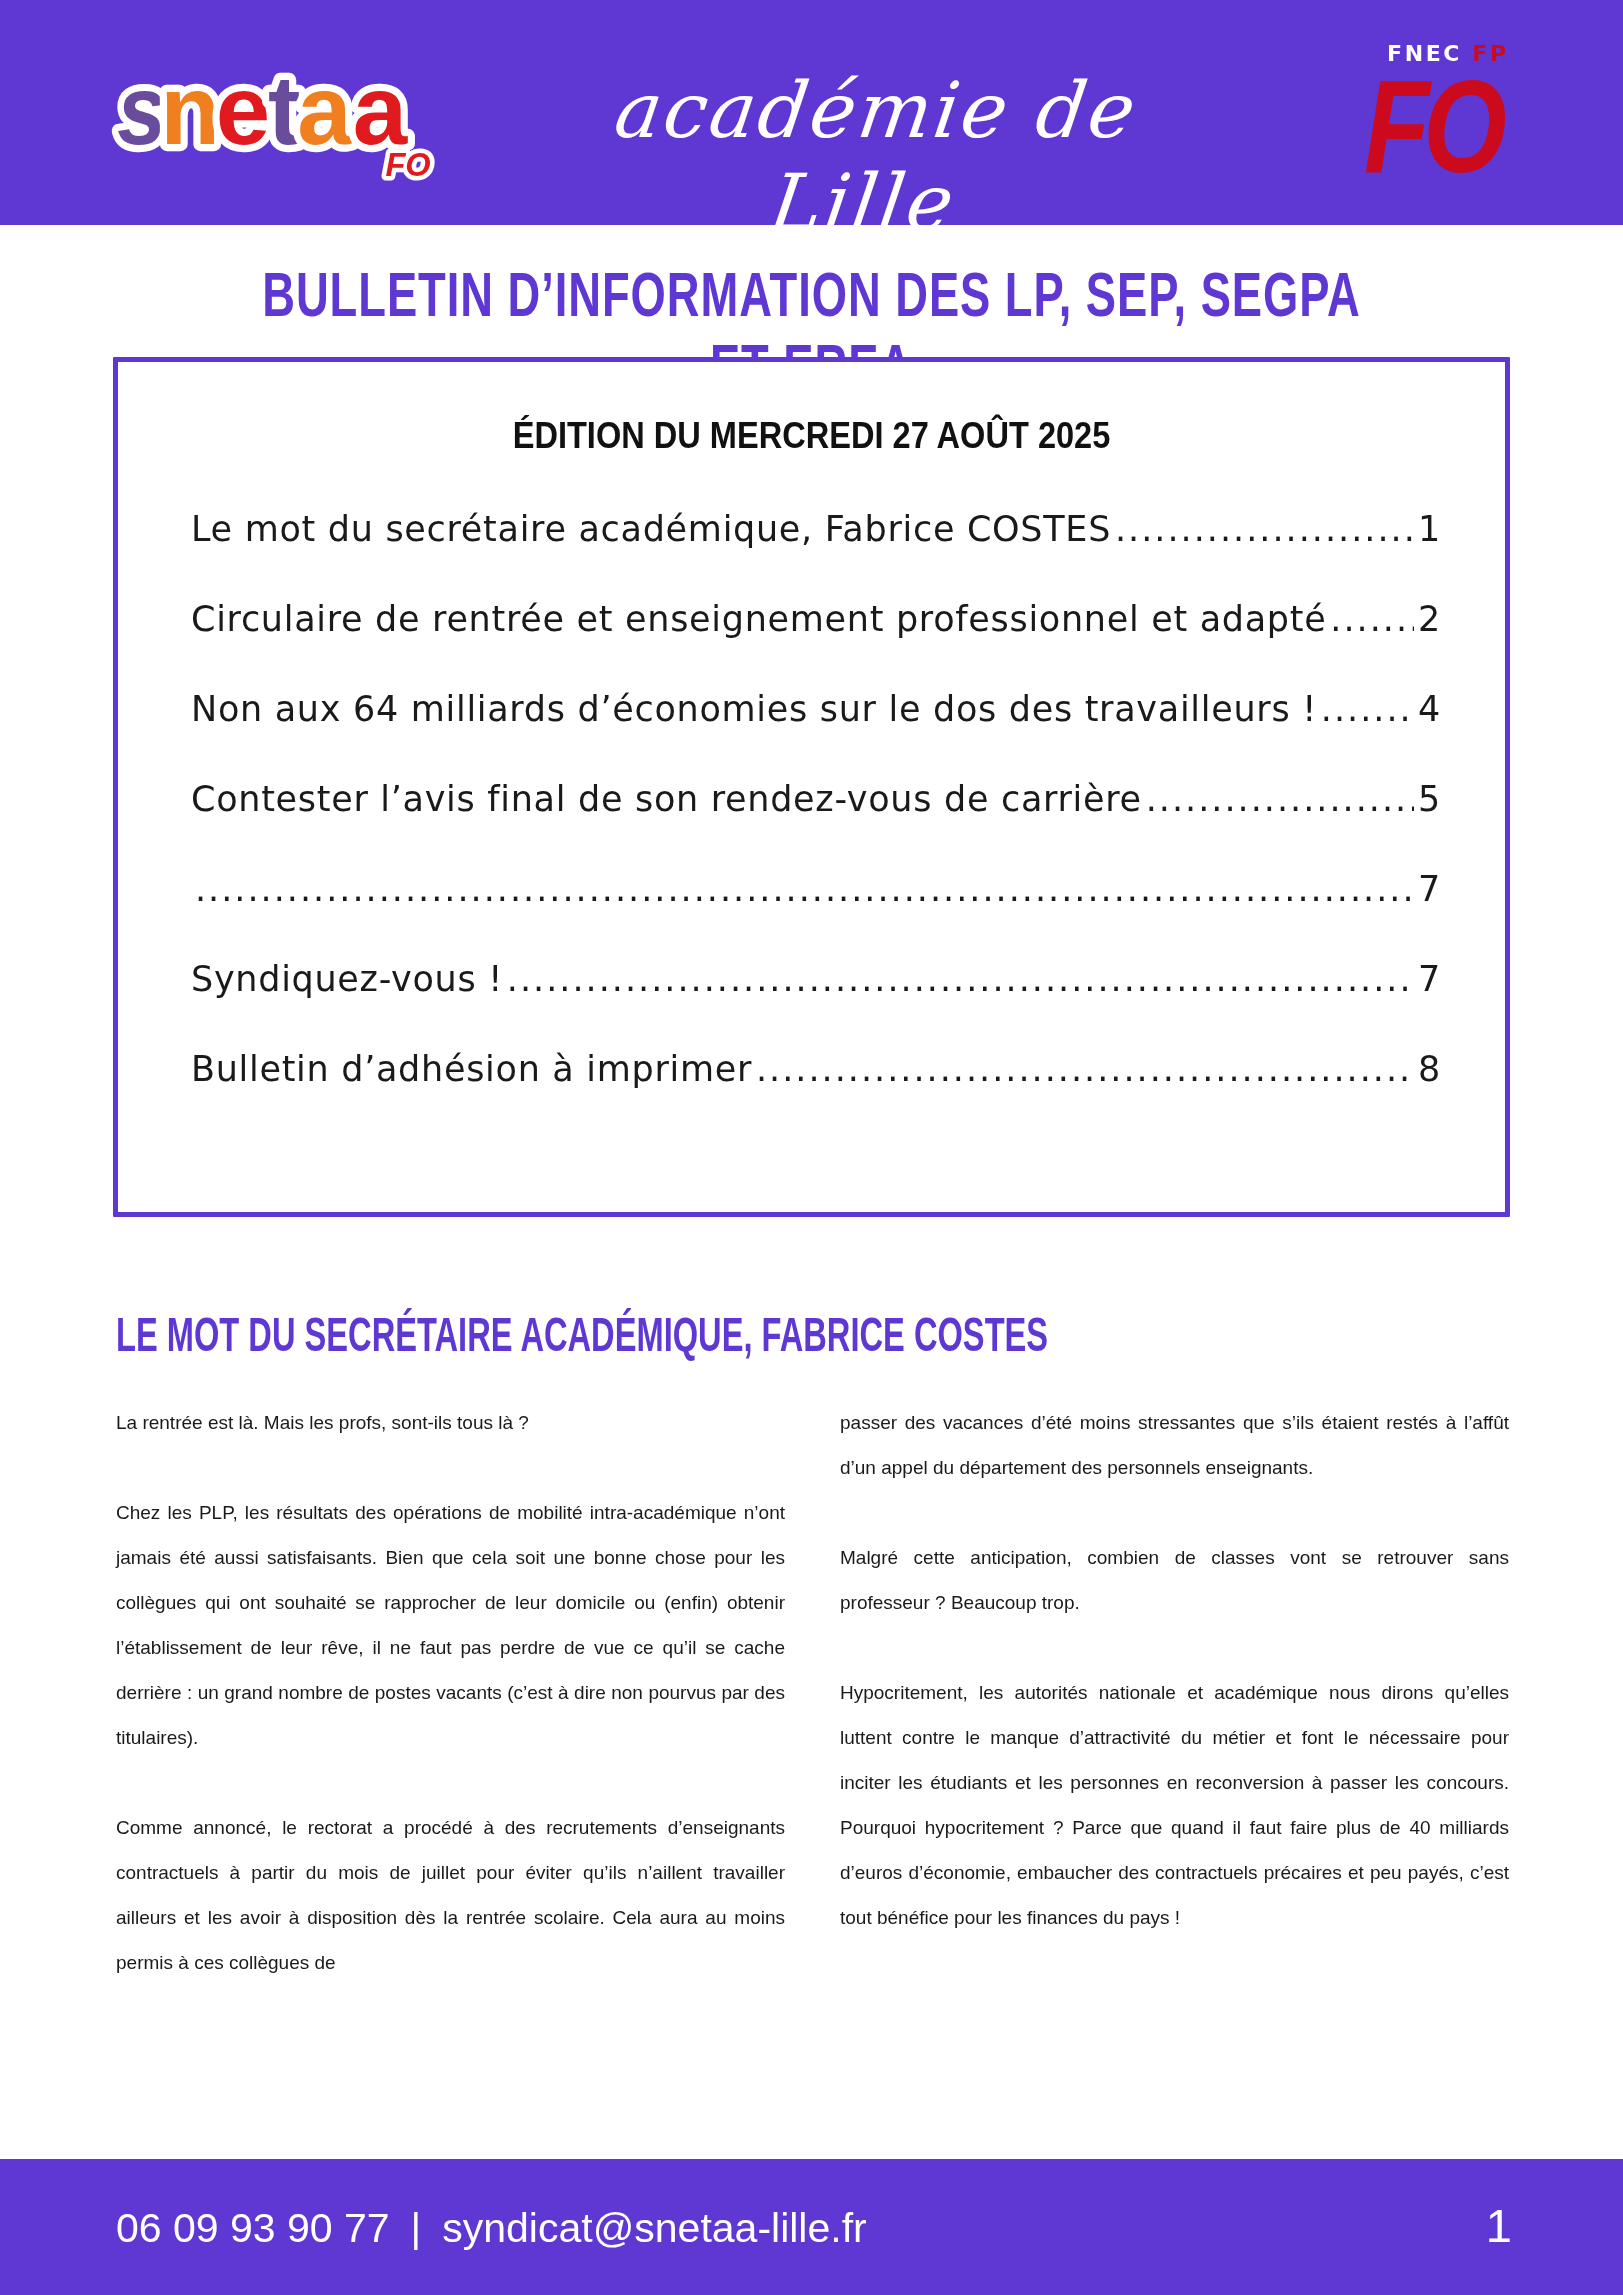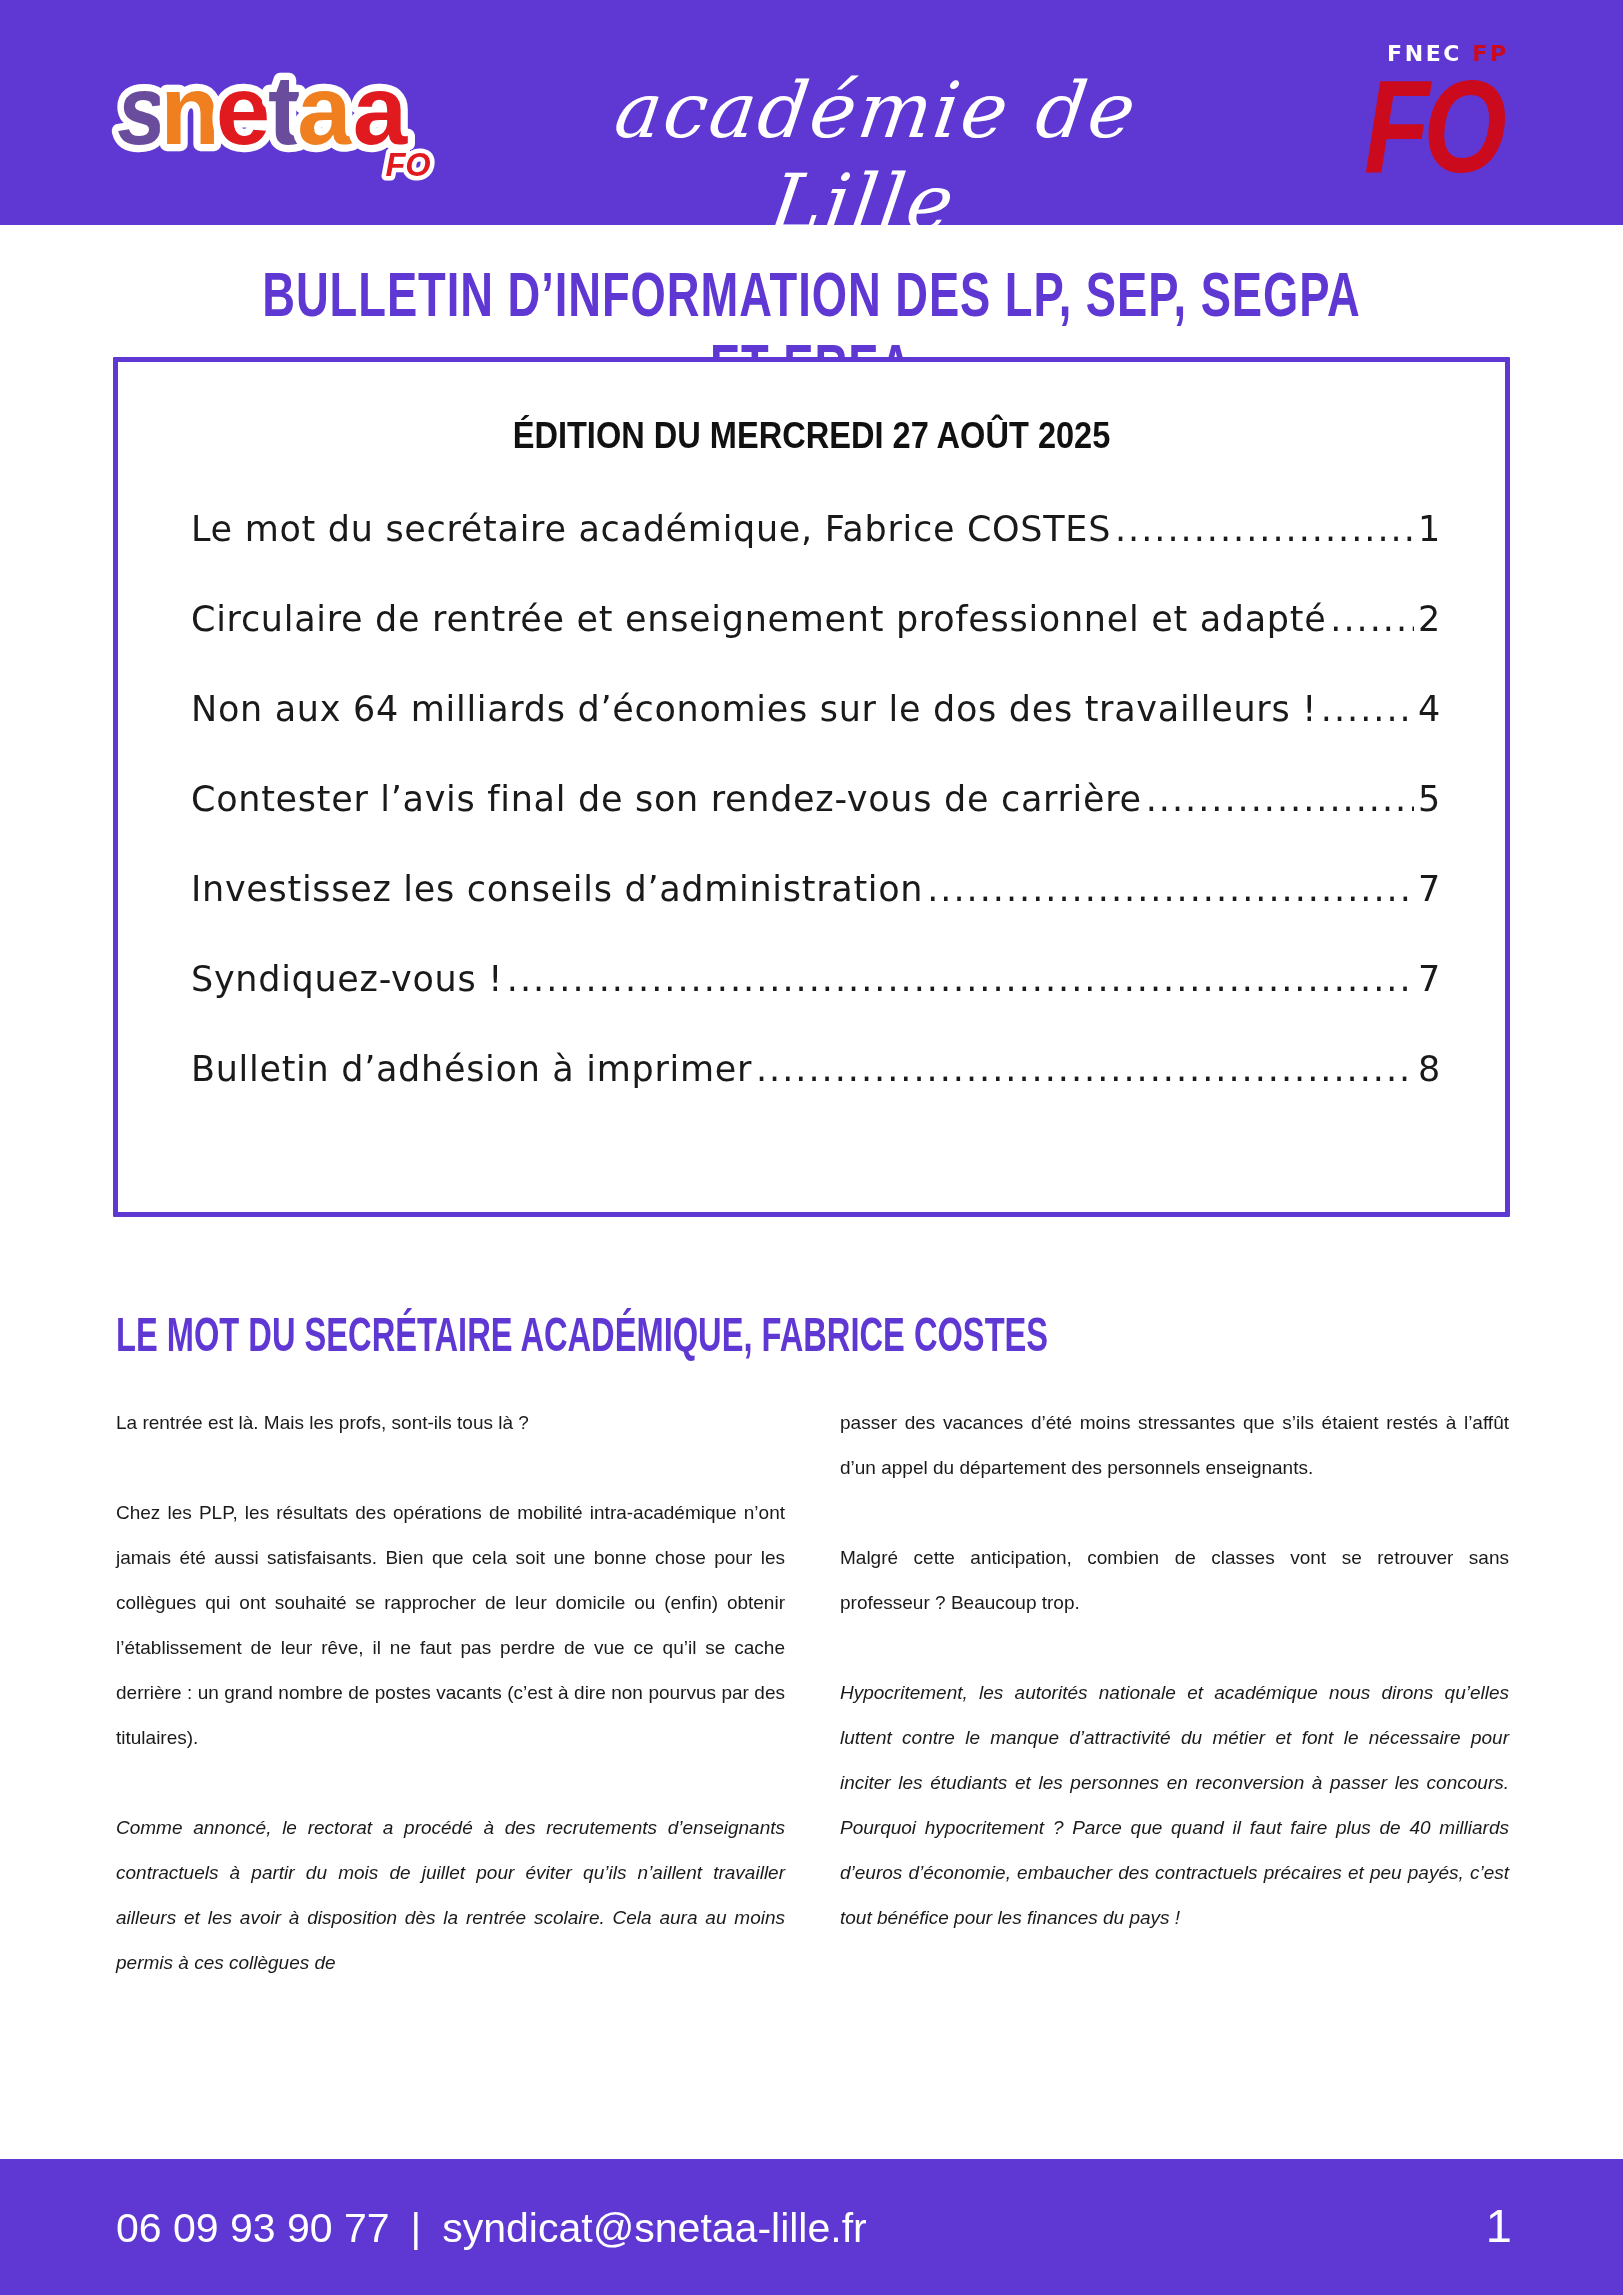--- a/index.html
+++ b/index.html
@@ -69,21 +69,21 @@
     }
 
     .col {
       position: absolute; top: 1400px; width: 669px;
       font-family: "Liberation Sans", sans-serif; font-size: 19px; line-height: 45px;
       color: #1a1a1a; text-align: justify; hyphens: manual;
     }
     .col.left { left: 116px; }
     .col.right { left: 840px; }
     .col p { margin-bottom: 45px; }
-    .col p:last-child { margin-bottom: 16px; font-style: italic; }
+    .col p:last-child { margin-bottom: 16px; }
 
     .footer {
       position: absolute; left: 0; top: 2159px; width: 1623px; height: 136px;
       background: #5f38d3; color: #ffffff;
     }
     .footer .contact {
       position: absolute; left: 116px; top: 46px; font-family: "Liberation Sans", sans-serif;
       font-size: 41px; line-height: 46px; white-space: nowrap;
     }
     .footer .sep { margin: 0 21px; }
@@ -142,21 +142,20 @@
       <span class="label">Non aux 64 milliards d’économies sur le dos des travailleurs !</span>
       <span class="dots"></span>
       <span class="page">4</span>
     </div>
     <div class="toc-item">
       <span class="label">Contester l’avis final de son rendez-vous de carrière</span>
       <span class="dots"></span>
       <span class="page">5</span>
     </div>
     <div class="toc-item">
-      <span class="label">Investissez les conseils d’administration</span>
       <span class="dots"></span>
       <span class="page">7</span>
     </div>
     <div class="toc-item">
       <span class="label">Syndiquez-vous !</span>
       <span class="dots"></span>
       <span class="page">7</span>
     </div>
     <div class="toc-item">
       <span class="label">Bulletin d’adhésion à imprimer </span>

